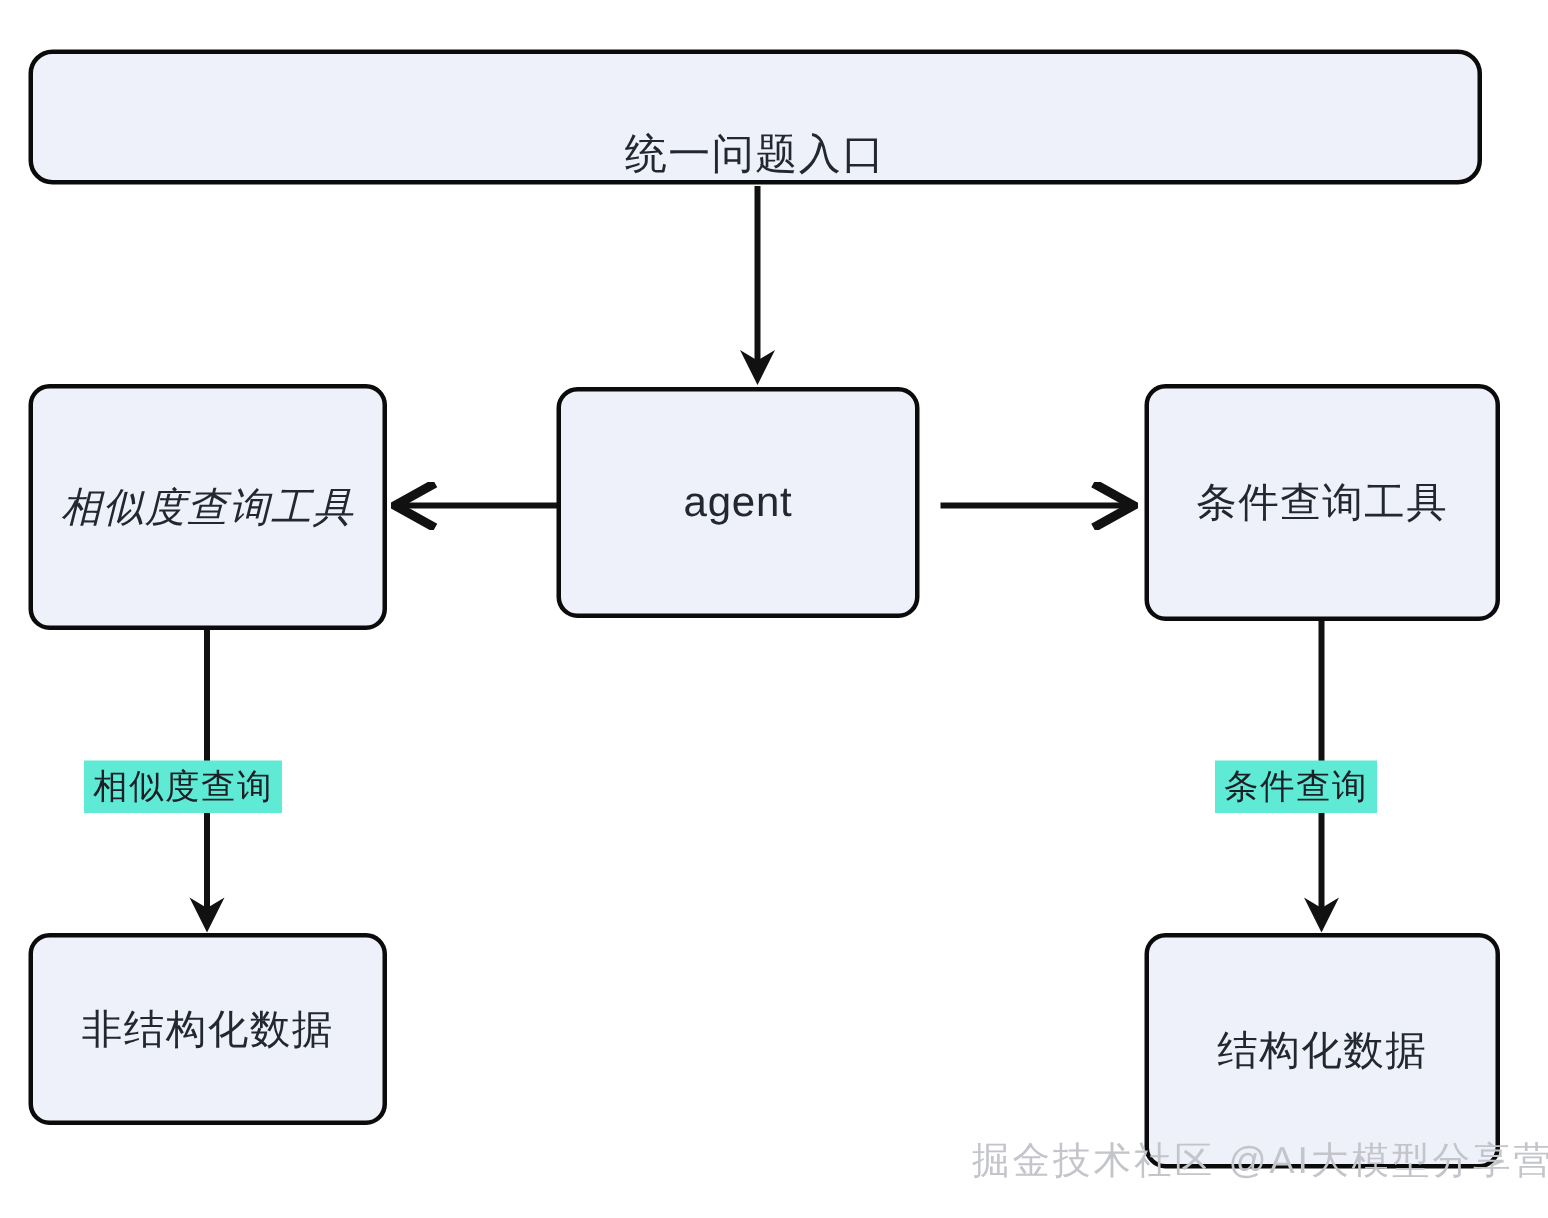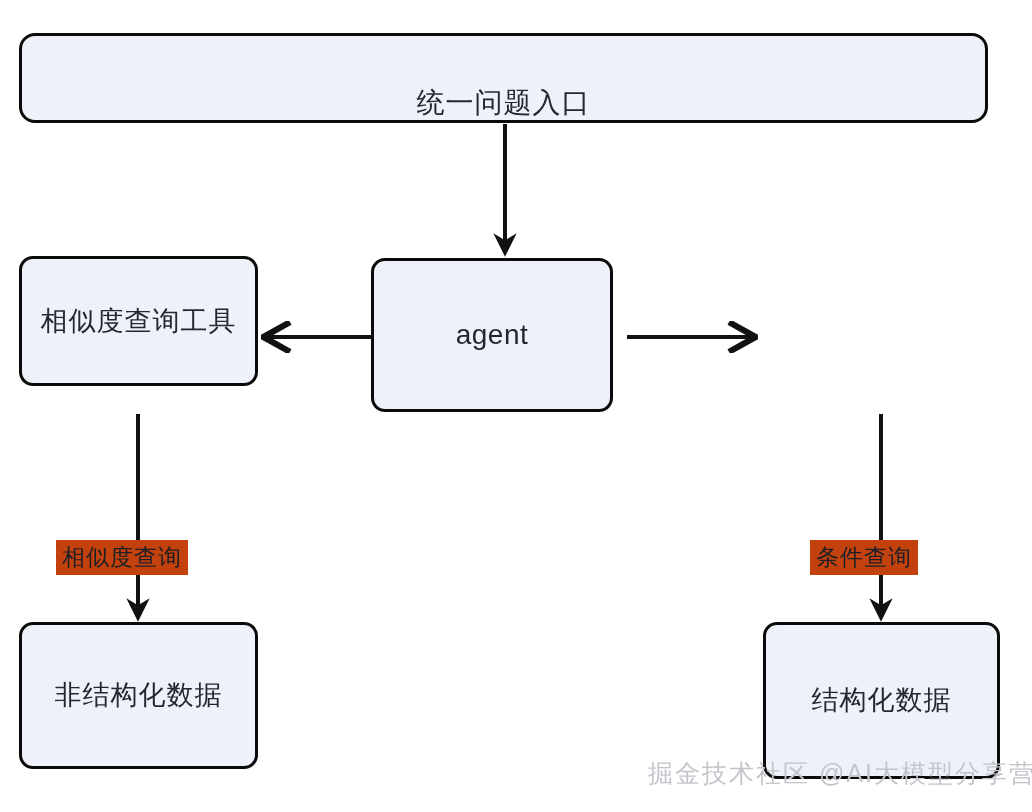--- a/index.html
+++ b/index.html
@@ -45,24 +45,23 @@
   .node.latin {
     font-size: 28px;
     letter-spacing: 0.5px;
   }
   .edge-label {
     position: absolute;
     color: #1d1f26;
     font-size: 23px;
     letter-spacing: 1px;
     white-space: nowrap;
-    background: #c2410c;
+    background: #5eead4;
     padding: 2px 6px;
     z-index: 4;
-    margin-top: 33px;
   }
   svg.edges {
     position: absolute;
     left: 0;
     top: 0;
     width: 1032px;
     height: 812px;
     z-index: 2;
     overflow: visible;
   }
@@ -99,30 +98,33 @@
 
     <line x1="138" y1="414" x2="138" y2="617" stroke="#111111" stroke-width="4" marker-end="url(#arrowFilled)"></line>
 
     <line x1="881" y1="414" x2="881" y2="617" stroke="#111111" stroke-width="4" marker-end="url(#arrowFilled)"></line>
   </svg>
 
   <div class="node wide-entry" style="left:19px; top:33px; width:969px; height:90px;">
     <span class="node-label">统一问题入口</span>
   </div>
 
-  <div class="node" style="left:19px; top:256px; width:239px; height:130px;">
+  <div class="node" style="left:19px; top:256px; width:239px; height:164px;font-style:italic;">
     <span class="node-label">相似度查询工具</span>
   </div>
 
   <div class="node latin" style="left:371px; top:258px; width:242px; height:154px;">
     <span class="node-label">agent</span>
   </div>
 
+  <div class="node" style="left:763px; top:256px; width:237px; height:158px;">
+    <span class="node-label">条件查询工具</span>
+  </div>
 
-  <div class="node" style="left:19px; top:622px; width:239px; height:147px;align-items:center;">
+  <div class="node" style="left:19px; top:622px; width:239px; height:128px;align-items:center;">
     <span class="node-label">非结构化数据</span>
   </div>
 
   <div class="node" style="left:763px; top:622px; width:237px; height:157px;">
     <span class="node-label">结构化数据</span>
   </div>
 
   <div class="edge-label" style="left:56px; top:507px;">相似度查询</div>
 
   <div class="edge-label" style="left:810px; top:507px;">条件查询</div>

